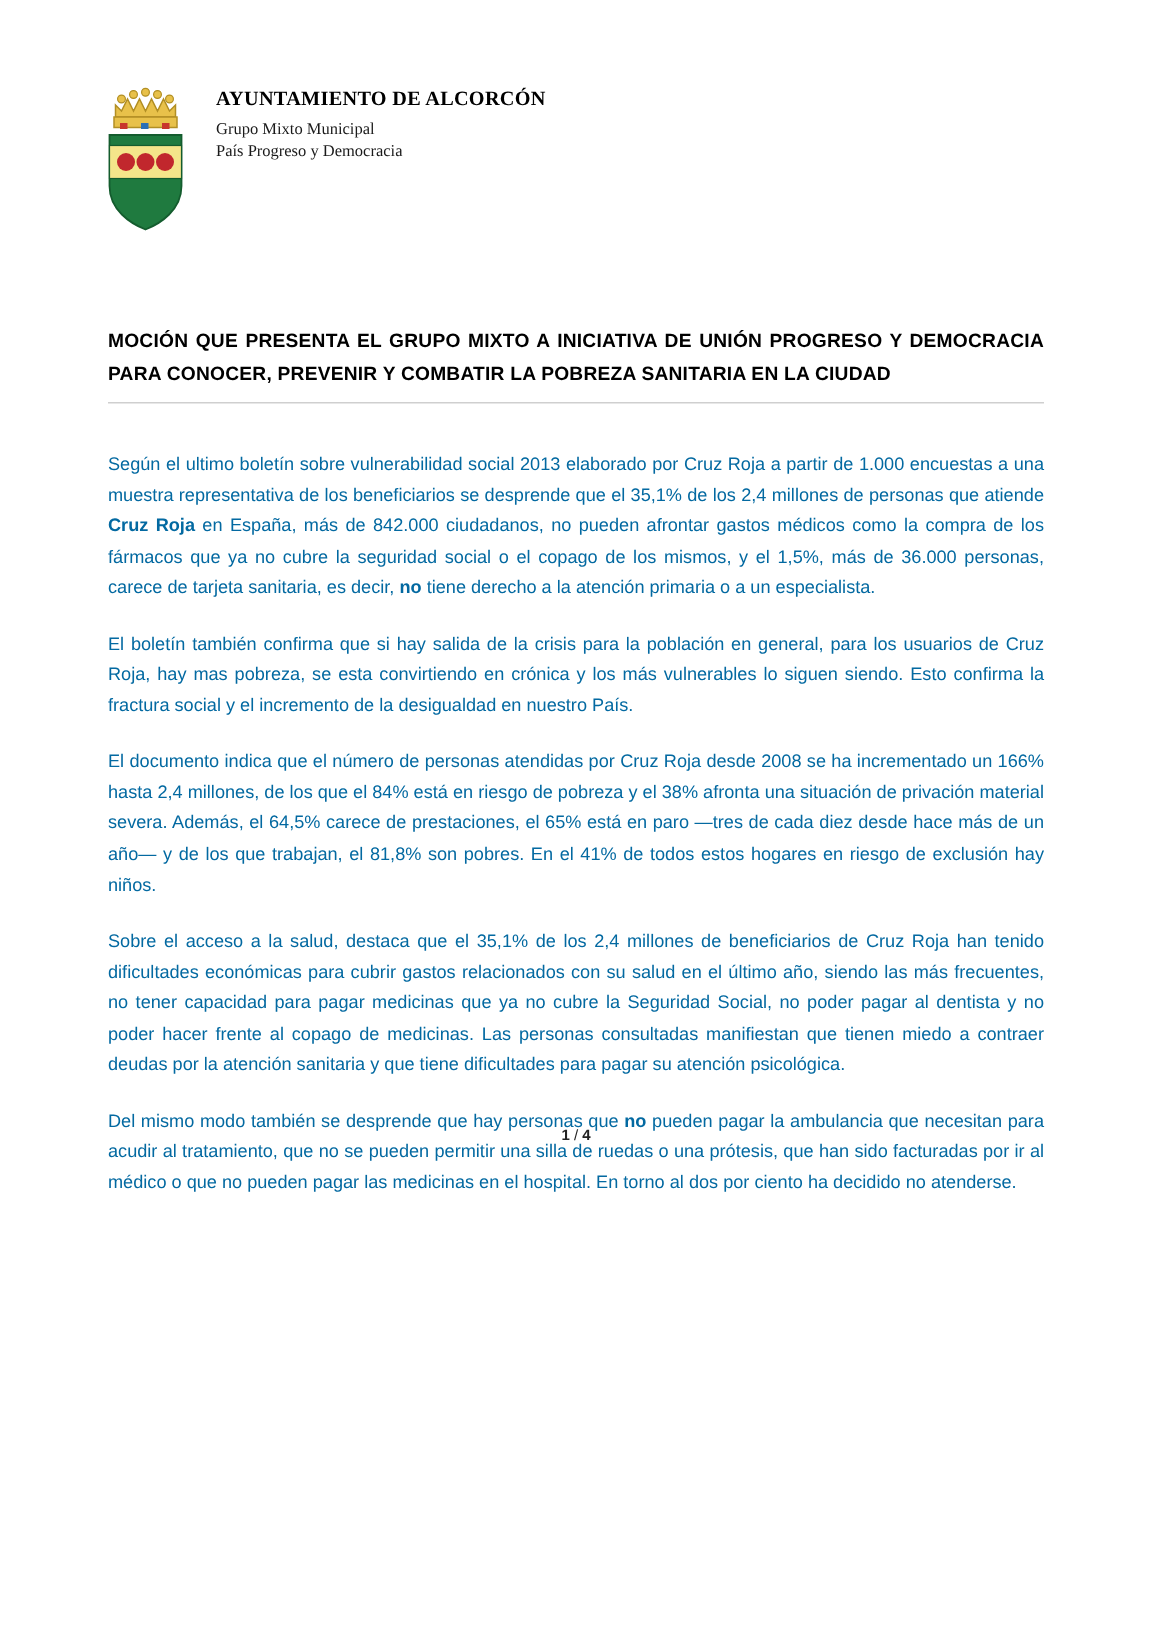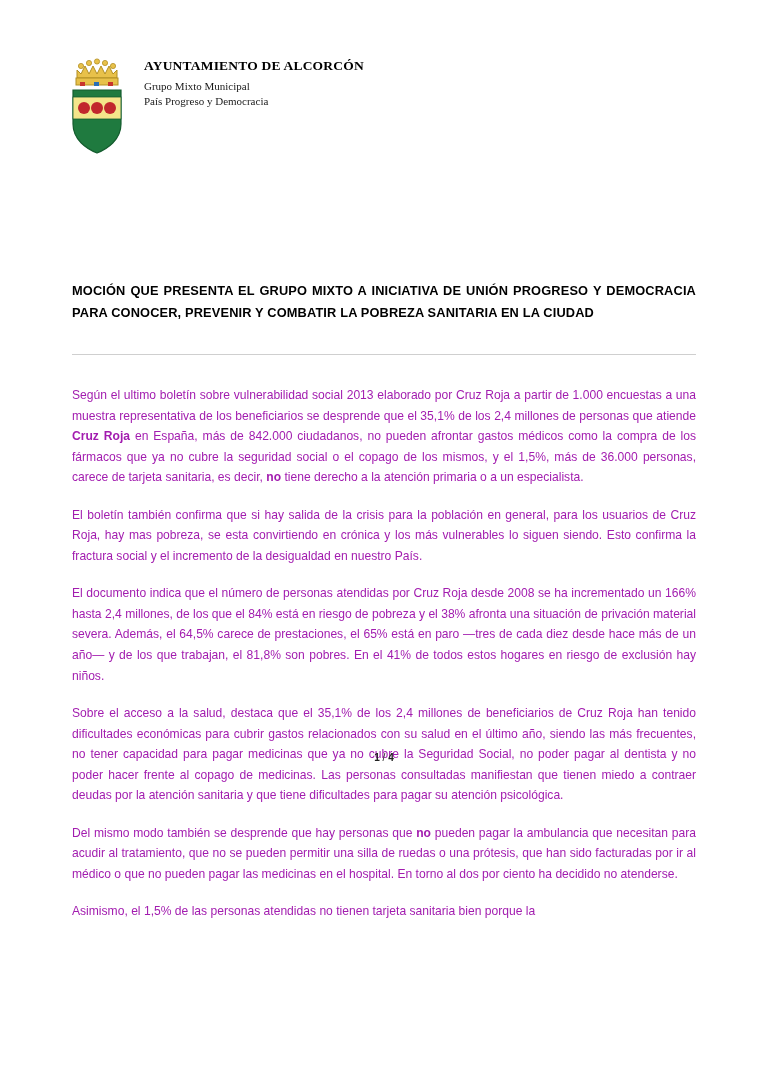--- a/index.html
+++ b/index.html
@@ -53,38 +53,38 @@
   .org-sub {
     font-family: "Liberation Serif", serif;
     font-size: 11px;
     color: #1a1a1a;
     line-height: 1.35;
     margin: 0;
   }
 
   
   .doc-title {
-    margin-top: 108px;
+    margin-top: 44px;
     font-size: 12.8px;
     font-weight: bold;
     line-height: 1.72;
     text-align: justify;
     text-justify: inter-word;
     letter-spacing: 0.15px;
-    padding-bottom: 30px;
+    padding-bottom: 8px;
     border-bottom: 1px solid #cfcfcf;
   }
 
   
   .body-copy {
     margin-top: 30px;
     font-size: 12.1px;
     line-height: 1.70;
     text-align: justify;
-    color: #a21caf;
+    color: #0369a1;
   }
   .body-copy p {
     margin: 0 0 17px 0;
   }
   .body-copy b { font-weight: bold; }
 
   
   .footer {
     position: absolute;
     left: 0;
@@ -135,21 +135,20 @@
   </div>
 
   <div class="doc-title">MOCIÓN QUE PRESENTA EL GRUPO MIXTO A INICIATIVA DE UNIÓN PROGRESO Y DEMOCRACIA PARA CONOCER, PREVENIR Y COMBATIR LA POBREZA SANITARIA EN LA CIUDAD</div>
 
   <div class="body-copy">
       <p>Según el ultimo boletín sobre vulnerabilidad social 2013 elaborado por Cruz Roja a partir de 1.000 encuestas a una muestra representativa de los beneficiarios se desprende que el 35,1% de los 2,4 millones de personas que atiende <b>Cruz Roja</b> en España, más de 842.000 ciudadanos, no pueden afrontar gastos médicos como la compra de los fármacos que ya no cubre la seguridad social o el copago de los mismos, y el 1,5%, más de 36.000 personas, carece de tarjeta sanitaria, es decir, <b>no</b> tiene derecho a la atención primaria o a un especialista.</p>
       <p>El boletín también confirma que si hay salida de la crisis para la población en general, para los usuarios de Cruz Roja, hay mas pobreza, se esta convirtiendo en crónica y los más vulnerables lo siguen siendo. Esto confirma la fractura social y el incremento de la desigualdad en nuestro País.</p>
       <p>El documento indica que el número de personas atendidas por Cruz Roja desde 2008 se ha incrementado un 166% hasta 2,4 millones, de los que el 84% está en riesgo de pobreza y el 38% afronta una situación de privación material severa. Además, el 64,5% carece de prestaciones, el 65% está en paro —tres de cada diez desde hace más de un año— y de los que trabajan, el 81,8% son pobres. En el 41% de todos estos hogares en riesgo de exclusión hay niños.</p>
       <p>Sobre el acceso a la salud, destaca que el 35,1% de los 2,4 millones de beneficiarios de Cruz Roja han tenido dificultades económicas para cubrir gastos relacionados con su salud en el último año, siendo las más frecuentes, no tener capacidad para pagar medicinas que ya no cubre la Seguridad Social, no poder pagar al dentista y no poder hacer frente al copago de medicinas. Las personas consultadas manifiestan que tienen miedo a contraer deudas por la atención sanitaria y que tiene dificultades para pagar su atención psicológica.</p>
       <p>Del mismo modo también se desprende que hay personas que <b>no</b> pueden pagar la ambulancia que necesitan para acudir al tratamiento, que no se pueden permitir una silla de ruedas o una prótesis, que han sido facturadas por ir al médico o que no pueden pagar las medicinas en el hospital. En torno al dos por ciento ha decidido no atenderse.</p>
-      <p>Asimismo, el 1,5% de las personas atendidas no tienen tarjeta sanitaria bien porque la</p>
     </div>
 
   <div class="footer">
     <span class="pg">1</span>
     <span>/</span>
     <span class="pg">4</span>
   </div>
 
 </div>
 

